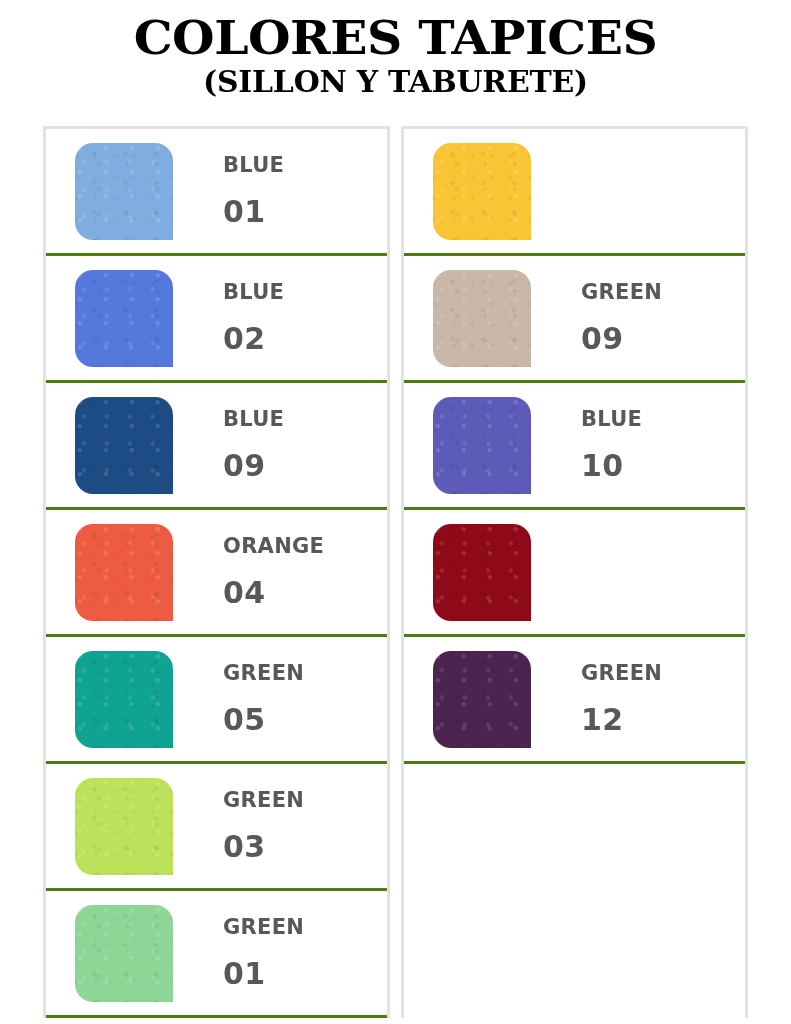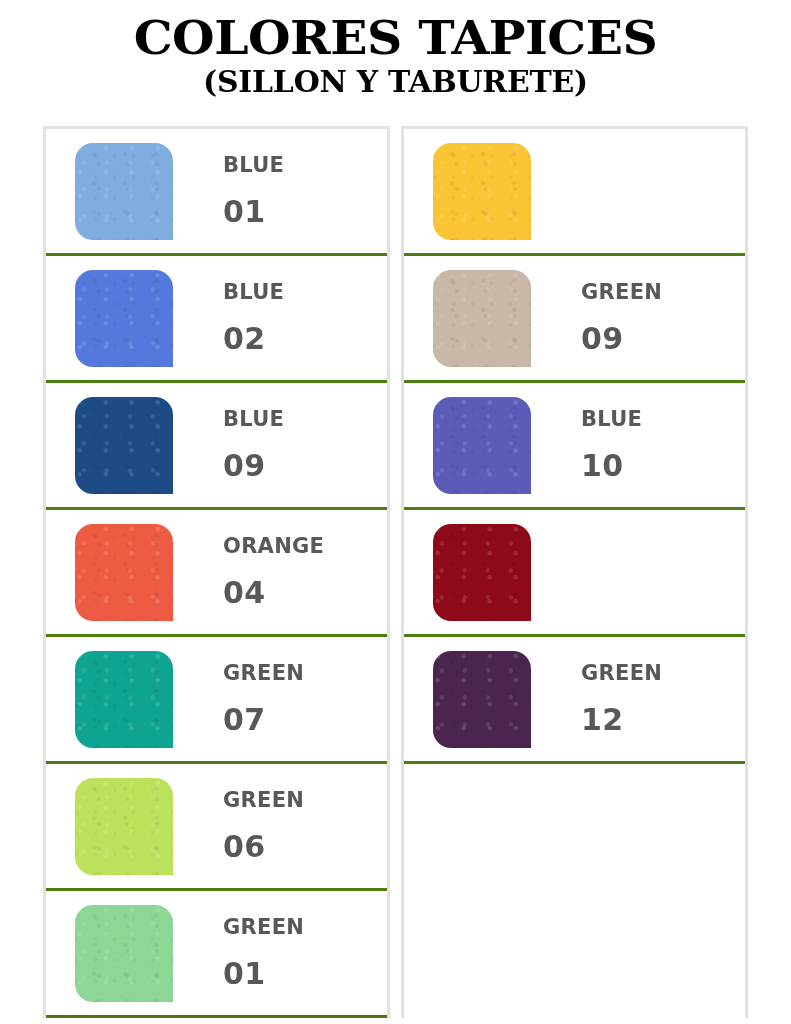--- a/index.html
+++ b/index.html
@@ -199,32 +199,32 @@
             </div>
           </div>
         </div>
         <div class="swatch-row">
           <div class="swatch-chip-wrap">
             <div class="swatch-chip" style="background: rgb(15, 163, 145);"></div>
           </div>
           <div class="swatch-text">
             <div class="swatch-text-inner">
               <div class="swatch-name">GREEN</div>
-              <div class="swatch-number">07</div>
+              <div class="swatch-number">05</div>
             </div>
           </div>
         </div>
         <div class="swatch-row">
           <div class="swatch-chip-wrap">
             <div class="swatch-chip" style="background: rgb(188, 226, 92);"></div>
           </div>
           <div class="swatch-text">
             <div class="swatch-text-inner">
               <div class="swatch-name">GREEN</div>
-              <div class="swatch-number">06</div>
+              <div class="swatch-number">03</div>
             </div>
           </div>
         </div>
         <div class="swatch-row">
           <div class="swatch-chip-wrap">
             <div class="swatch-chip" style="background: rgb(141, 214, 150);"></div>
           </div>
           <div class="swatch-text">
             <div class="swatch-text-inner">
               <div class="swatch-name">GREEN</div>

